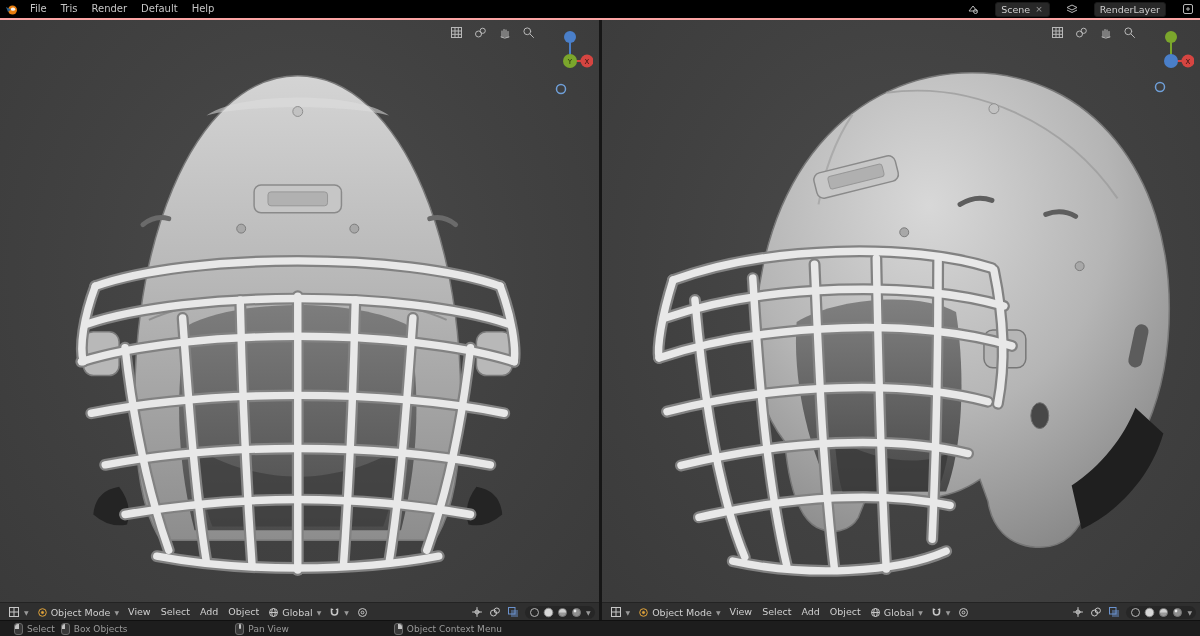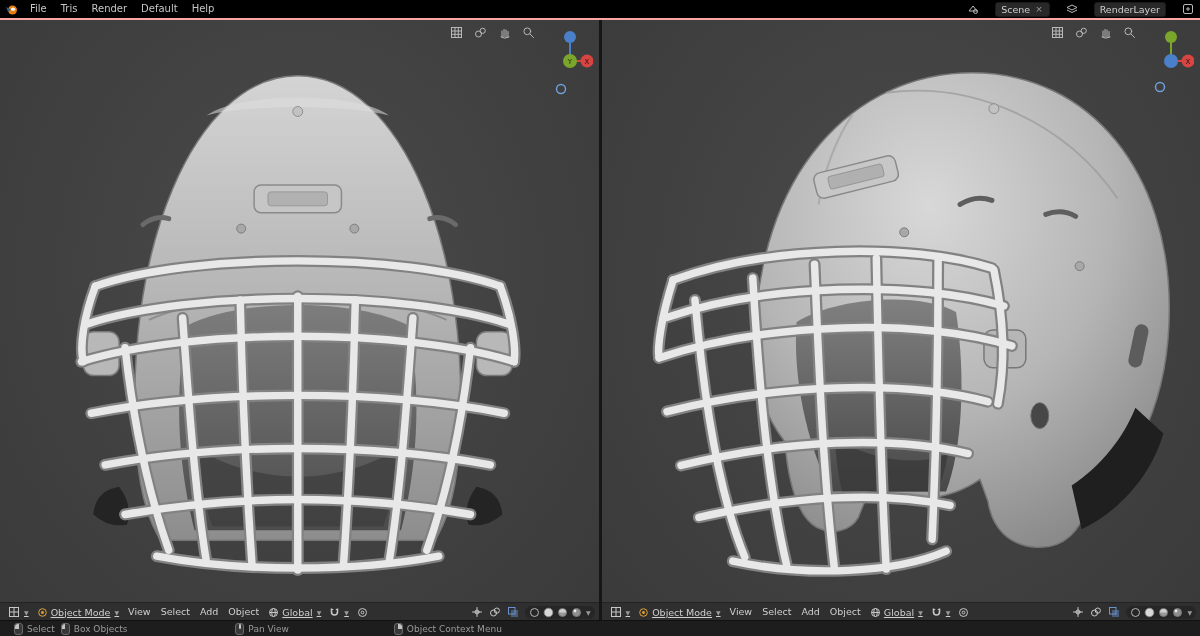--- a/index.html
+++ b/index.html
@@ -28,21 +28,21 @@
     background:radial-gradient(ellipse at 50% 42%, #4b4b4b 0%, #414141 55%, #3a3a3a 100%);}
   .divider{width:3px;background:#161616;}
   .vp-canvas{position:absolute;left:0;top:0;right:0;bottom:18px;}
   .vp-canvas svg{width:100%;height:100%;display:block;}
   .vp-topicons{position:absolute;top:7px;right:64px;display:flex;gap:11px;opacity:.9;}
   .gizmo{position:absolute;top:8px;right:6px;}
   
   .vp-header{position:absolute;left:0;right:0;bottom:0;height:18px;background:#2f2f2f;
     border-top:1px solid #232323;display:flex;align-items:center;font-size:9.5px;
     color:#cfcfcf;padding:0 4px;white-space:nowrap;}
-  .hdr-group{display:flex;align-items:center;gap:3px;margin:0 4px;text-decoration:underline;}
+  .hdr-group{display:flex;align-items:center;gap:3px;margin:0 4px;}
   .vp-menu{padding:8px 5px;line-height:18px;}
   .caret{font-size:6px;color:#999;margin-left:1px;}
   .shade-circles{display:flex;align-items:center;gap:3px;background:#262626;border-radius:8px;padding:1px 4px;}
   .hdr-right{margin-left:auto;display:flex;align-items:center;gap:6px;}
   
   .statusbar{position:absolute;left:0;bottom:0;right:0;height:15px;background:#1d1d1d;
     border-top:1px solid #101010;display:flex;align-items:center;font-size:9px;color:#9a9a9a;padding:0 8px;}
   .sb-item{display:flex;align-items:center;gap:4px;}
   .sb-item.m1{margin-left:6px;}
   .sb-item.m2{margin-left:108px;text-align:center;}

